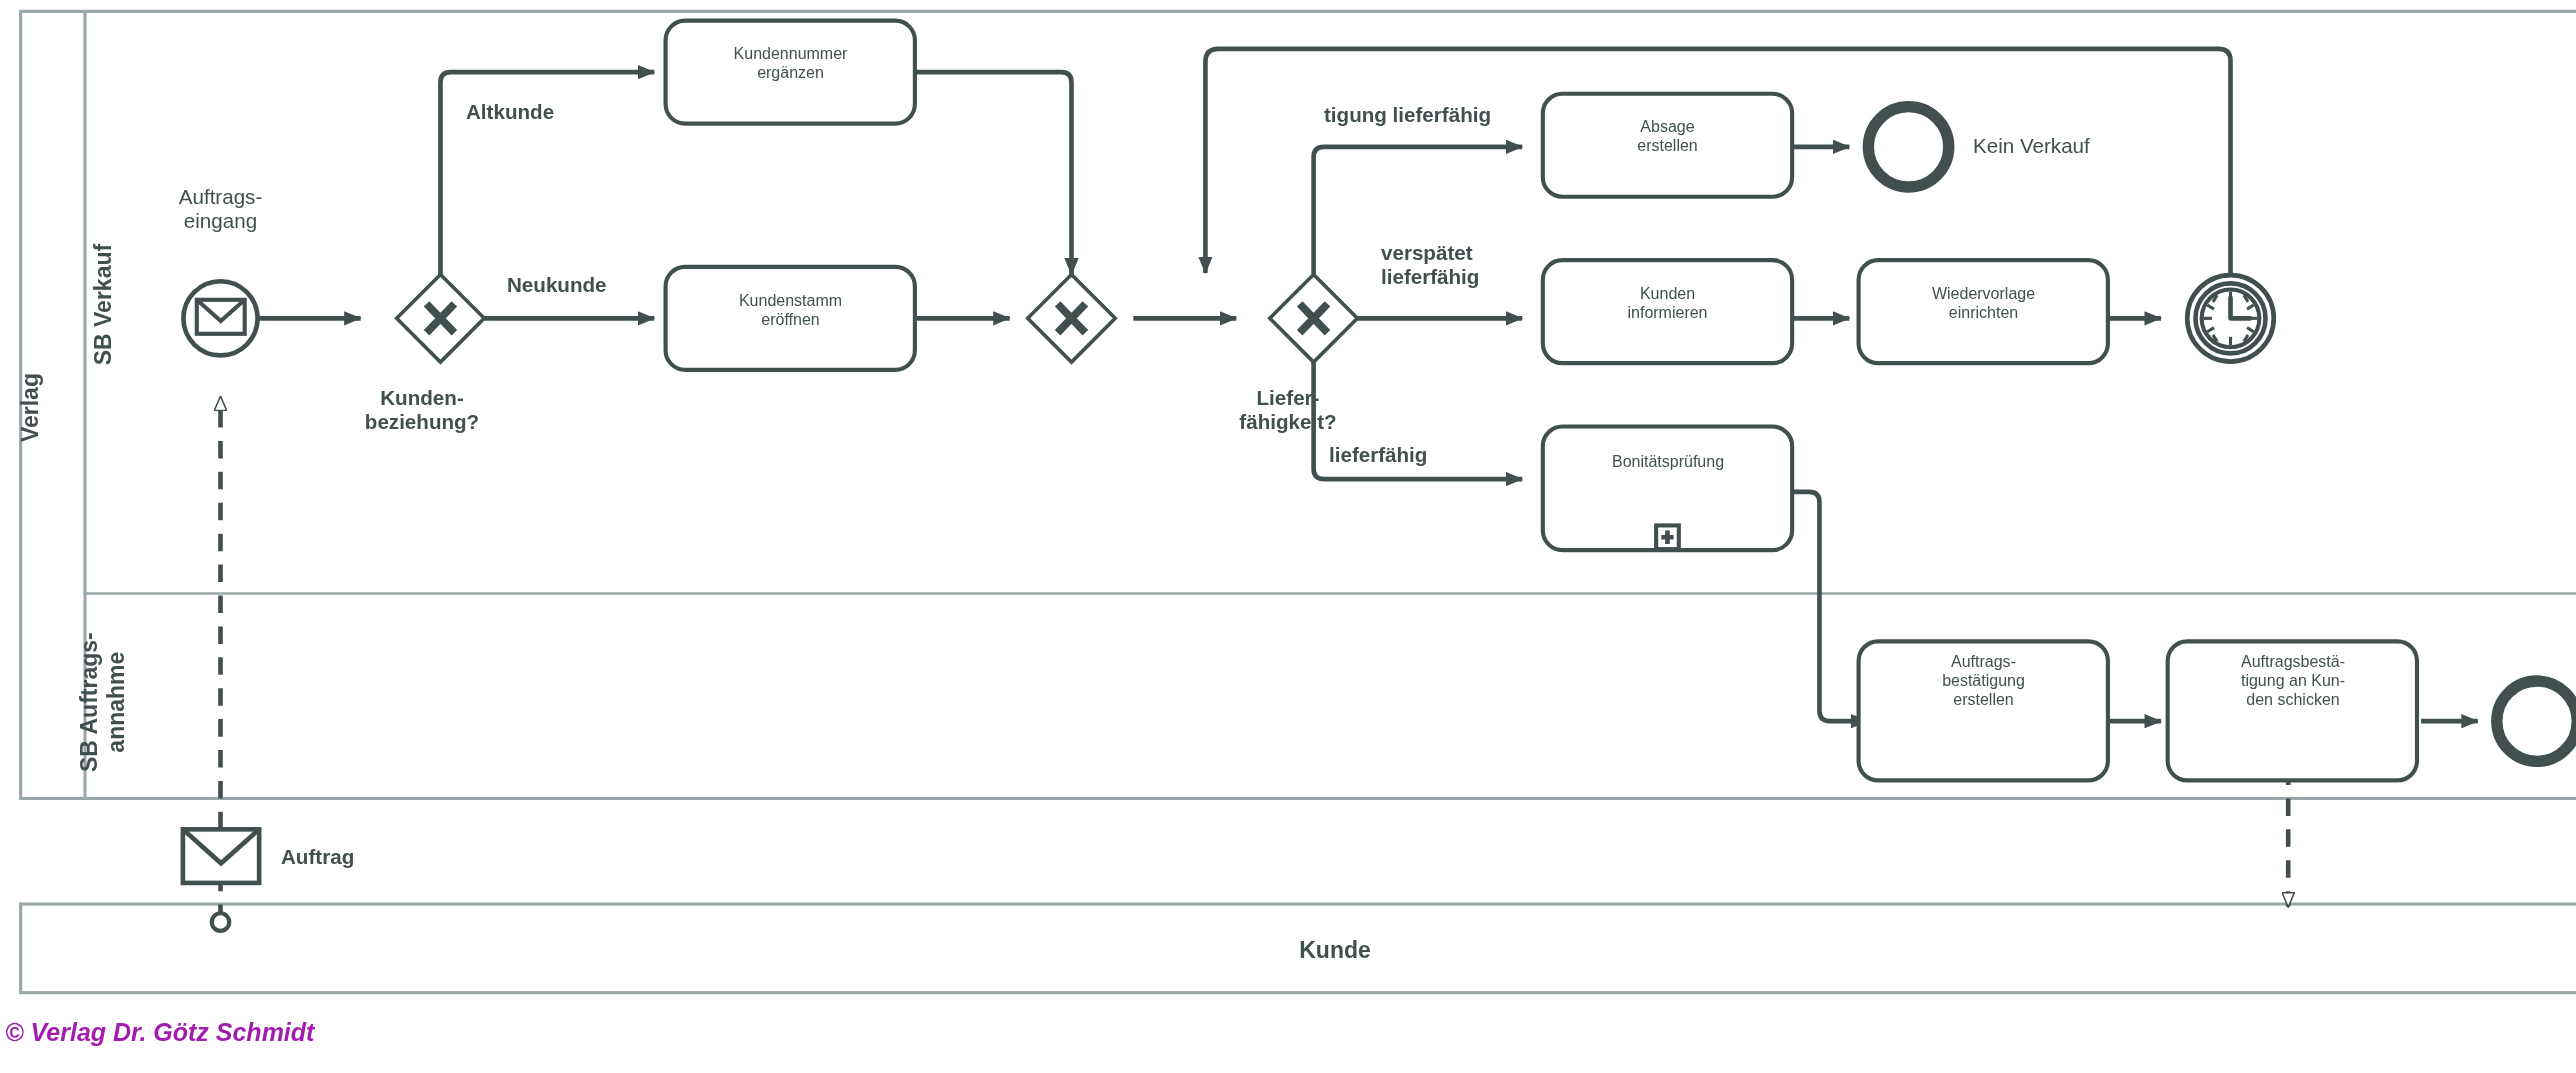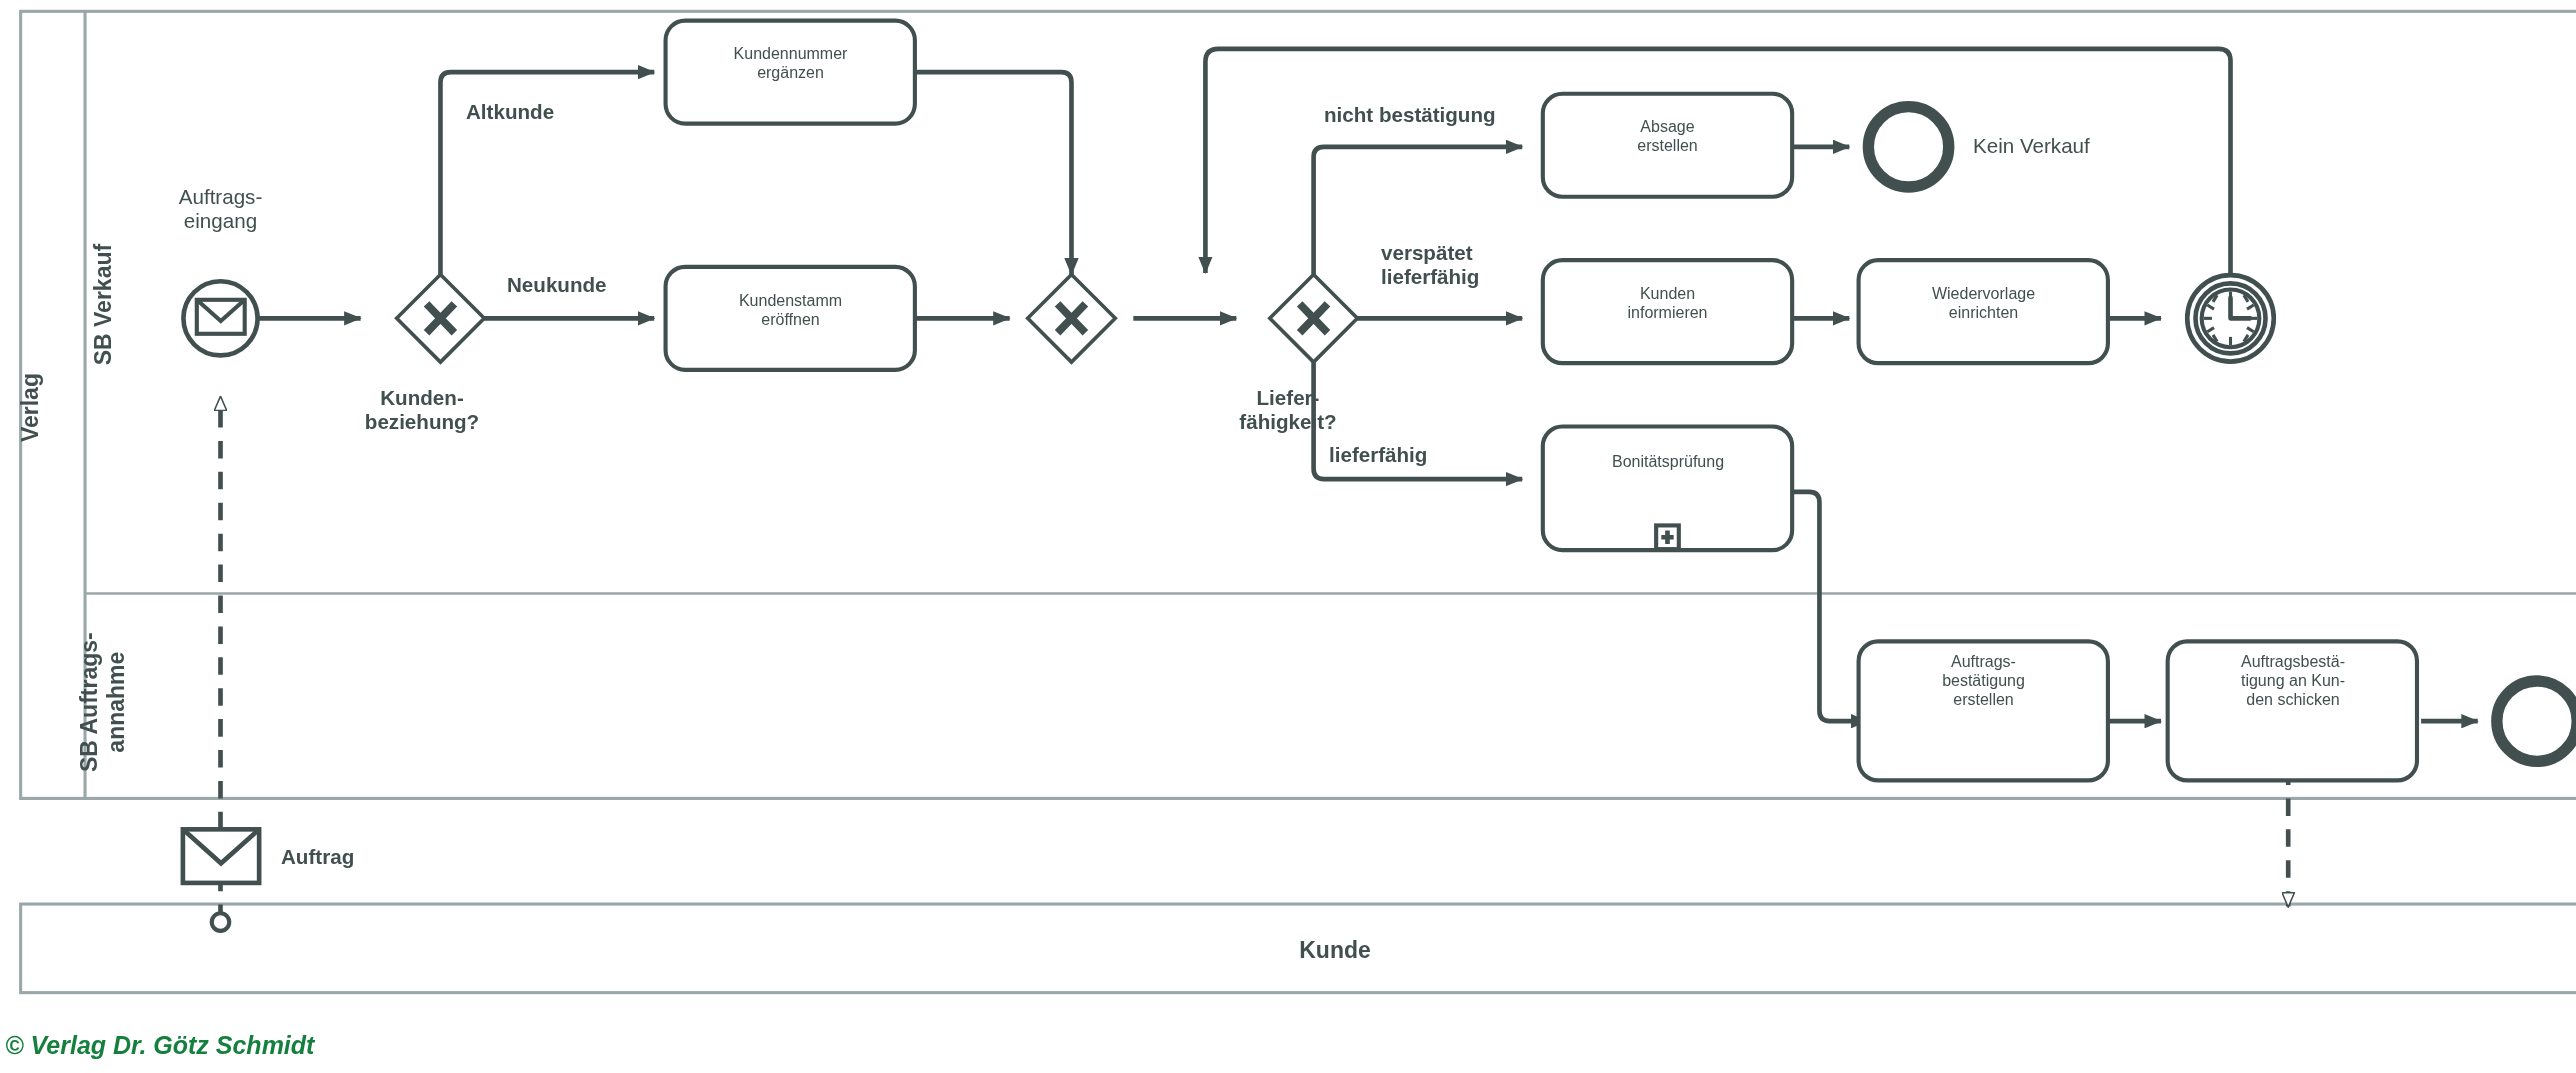--- a/index.html
+++ b/index.html
@@ -6,21 +6,21 @@
   body{width:2621px;height:1073px;font-family:"Liberation Sans",sans-serif;}
   #stage{position:relative;width:2621px;height:1073px;overflow:hidden;background:#fff;}
   svg#canvas{position:absolute;left:0;top:0;width:2621px;height:1073px;}
   .lbl{position:absolute;color:#41504f;font-family:"Liberation Sans",sans-serif;
        white-space:pre;line-height:1.18;}
   .task-label{font-size:16px;text-align:center;}
   .edge-label{font-size:20.6px;font-weight:bold;}
   .event-label{font-size:20.6px;text-align:center;}
   .lane-label{font-size:23px;font-weight:bold;text-align:center;}
   .pool-label{font-size:23px;font-weight:bold;text-align:center;}
-  .copy{font-size:25px;font-style:italic;font-weight:bold;color:#15803d;margin-top:13px;}
+  .copy{font-size:25px;font-style:italic;font-weight:bold;color:#a21caf;}
   .rot{transform-origin:50% 50%;}
 </style>
 </head>
 <body>
 
 <div id="stage">
 
   <svg id="canvas" viewBox="0 0 5088 2083">
     <defs>
       <marker id="arw" markerWidth="14" markerHeight="12" refX="13" refY="6" orient="auto" markerUnits="userSpaceOnUse">
@@ -200,21 +200,21 @@
 erstellen</div>
 
   <div class="lbl task-label" style="left:2163px; top:653px; width:260px;">Auftragsbestä-
 tigung an Kun-
 den schicken</div>
 
   <div class="lbl edge-label" style="left:466px; top:100px; width:206px; text-align:left;">Altkunde</div>
 
   <div class="lbl edge-label" style="left:507px; top:273px; width:206px; text-align:left;">Neukunde</div>
 
-  <div class="lbl edge-label" style="left:1324px; top:103px; width:242px; text-align:left;">nicht bestätigung</div>
+  <div class="lbl edge-label" style="left:1324px; top:103px; width:242px; text-align:left;">tigung lieferfähig</div>
 
   <div class="lbl edge-label" style="left:1381px; top:241px; width:175px; text-align:left;">verspätet
 lieferfähig</div>
 
   <div class="lbl edge-label" style="left:1329px; top:443px; width:175px; text-align:left;">lieferfähig</div>
 
   <div class="lbl edge-label" style="left:281px; top:845px; width:175px; text-align:left;">Auftrag</div>
 
   <div class="lbl copy" style="left:5.2px; top:1018px; width:618px; text-align:left;">© Verlag Dr. Götz Schmidt</div>
 

